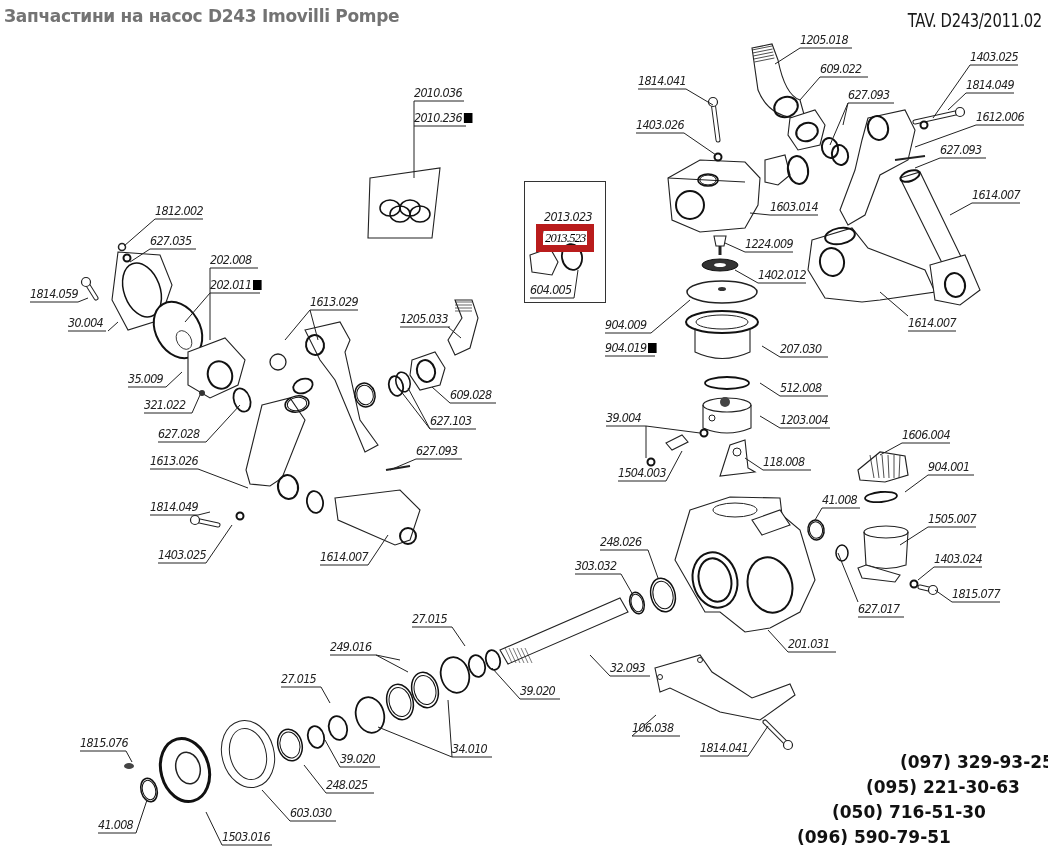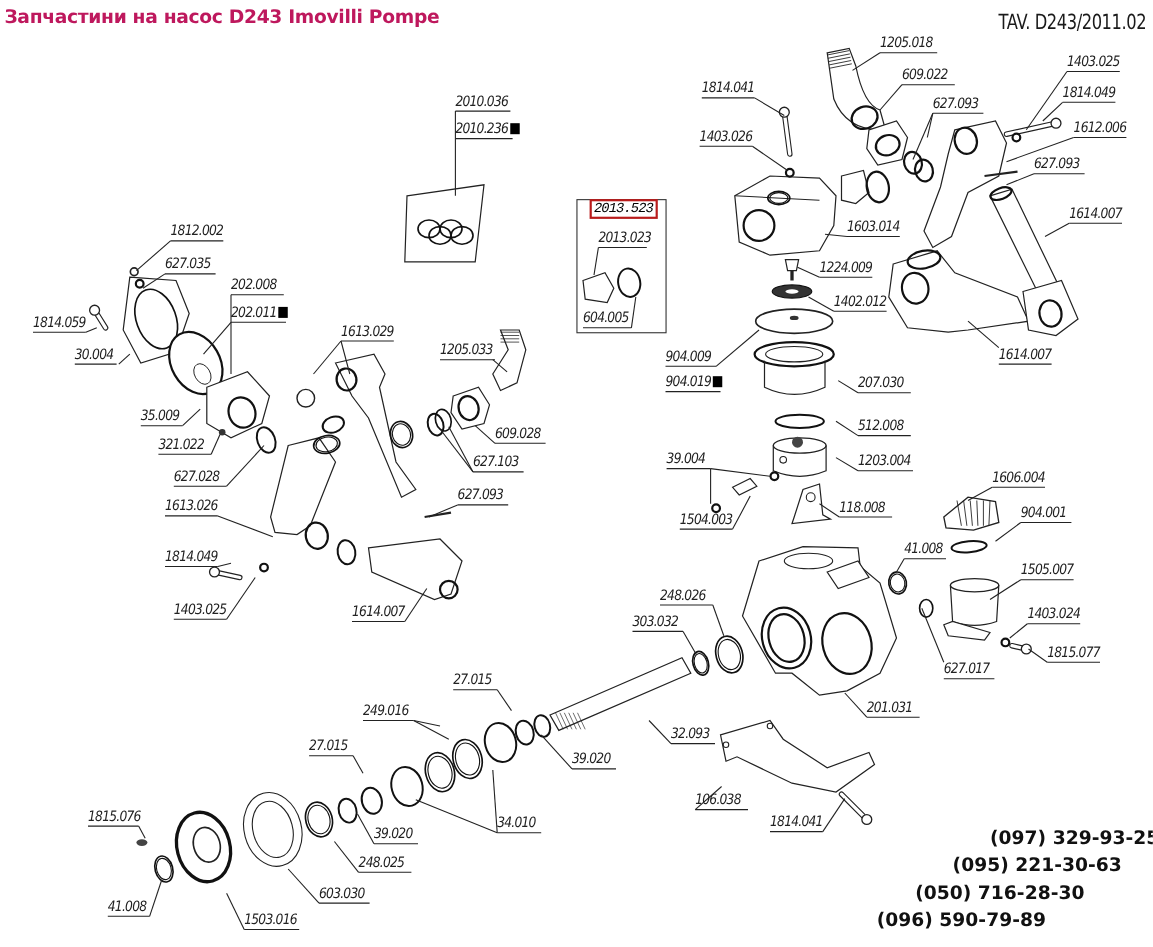--- a/index.html
+++ b/index.html
@@ -1,24 +1,24 @@
 <!DOCTYPE html>
 <html><head>
 <meta charset="utf-8">
 <style>
   html, body { margin:0; padding:0; background:#ffffff; }
   body { width:1048px; height:861px; position:relative; overflow:hidden; font-family:"Liberation Sans", sans-serif; }
-  #title { position:absolute; left:4px; top:6px; font-family:"DejaVu Sans", sans-serif; font-weight:bold; font-size:17px; color:#be185d; letter-spacing:-0.3px; }
+  #title { position:absolute; left:4px; top:6px; font-family:"DejaVu Sans", sans-serif; font-weight:bold; font-size:17px; color:#737373; letter-spacing:-0.3px; }
   #tavref { position:absolute; right:6px; top:9px; font-family:"DejaVu Sans", sans-serif; font-size:19px; color:#1a1a1a; transform:scaleX(0.78); transform-origin:right center; letter-spacing:-0.5px; }
   #diagram { position:absolute; left:0; top:0; width:1048px; height:861px; }
   .lbl { position:absolute; font-family:"DejaVu Sans", sans-serif; font-style:italic; font-size:13px; color:#222; white-space:nowrap; letter-spacing:-0.8px; transform:scaleX(0.86); transform-origin:left bottom; line-height:14px; }
   .lbl .sq { display:inline-block; width:10px; height:10px; background:#000; margin-left:2px; vertical-align:-1px; }
   .phones { position:absolute; font-family:"DejaVu Sans", sans-serif; font-weight:bold; font-size:17px; color:#111; white-space:nowrap; }
   .kitbox { position:absolute; border:1px solid #333; }
-  .kithead { position:absolute; border:2px solid #b91c1c; font-family:Liberation Mono, monospace; font-style:italic; font-size:12.5px; letter-spacing:-0.8px; padding:0 2px; line-height:14px; }
+  .kithead { position:absolute; border:7px solid #b91c1c; font-family:Liberation Serif, serif; font-style:italic; font-size:12.5px; letter-spacing:-0.8px; padding:0 2px; line-height:14px;margin-top:43px; }
 </style>
 </head>
 <body>
 
 <svg id="diagram" xmlns="http://www.w3.org/2000/svg" viewBox="0 0 1048 861">
     <path d="M752,48 L772,44 L778,60 Q785,95 800,100 L805,118 Q770,120 758,90 Z" fill="#fff" stroke="#222" stroke-width="1.1"></path>
     <line x1="752" y1="50" x2="772" y2="46" stroke="#222" stroke-width="0.8"></line>
     <line x1="752.6" y1="53" x2="772.6" y2="49" stroke="#222" stroke-width="0.8"></line>
     <line x1="753.2" y1="56" x2="773.2" y2="52" stroke="#222" stroke-width="0.8"></line>
     <line x1="753.8" y1="59" x2="773.8" y2="55" stroke="#222" stroke-width="0.8"></line>
@@ -393,14 +393,14 @@
     <div class="lbl" style="left: 326px; top: 778px;"><span>248.025</span></div>
     <div class="lbl" style="left: 98px; top: 818px;"><span>41.008</span></div>
     <div class="lbl" style="left: 290px; top: 806px;"><span>603.030</span></div>
     <div class="lbl" style="left: 222px; top: 830px;"><span>1503.016</span></div>
     <div class="lbl" style="left: 544px; top: 210px;">2013.023</div>
     <div class="lbl" style="left: 530px; top: 283px;">604.005</div>
   </div>
 
 <div class="phones" style="left:900px; top:752px;">(097) 329-93-25</div>
 <div class="phones" style="left:866px; top:777px;">(095) 221-30-63</div>
-<div class="phones" style="left:832px; top:802px;">(050) 716-28-30</div>
-<div class="phones" style="left:797px; top:827px;">(096) 590-79-89</div>
+<div class="phones" style="left:832px; top:802px;">(050) 716-51-30</div>
+<div class="phones" style="left:797px; top:827px;">(096) 590-79-51</div>
 
 </body></html>

